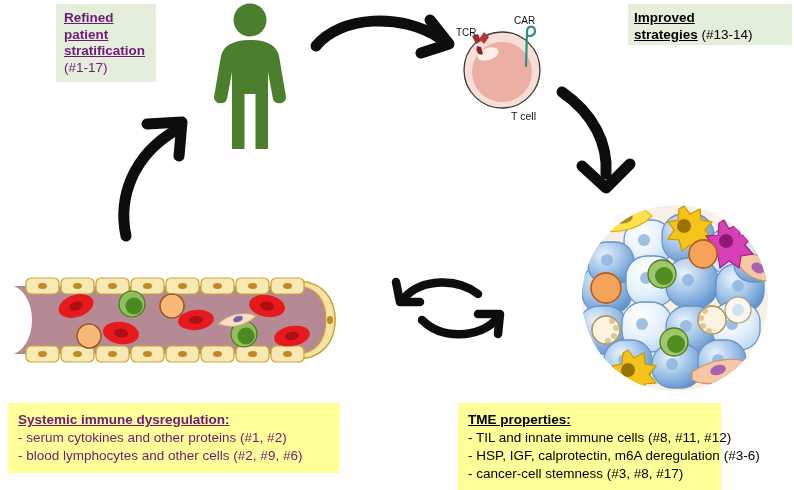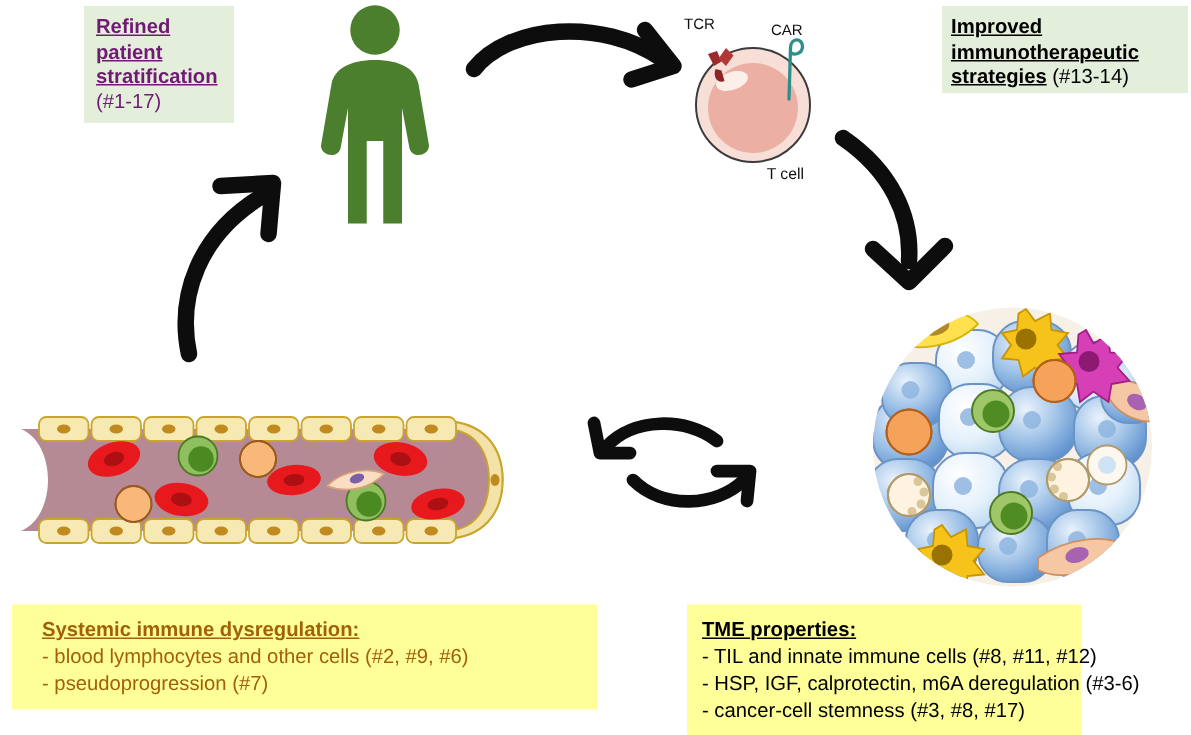--- a/index.html
+++ b/index.html
@@ -12,22 +12,22 @@
   .box{position:absolute;box-sizing:border-box;}
   .box-green{background:#e3efdb;}
   .box-yellow{background:#ffff99;}
   .box .ttl{font-weight:bold;text-decoration:underline;}
   .box .line{white-space:nowrap;}
 
   #box-refined{left:56px;top:4px;width:100px;padding:6px 6px 6px 8px;
                font-size:13.5px;line-height:16.5px;color:#701a75;}
   #box-improved{left:628px;top:4px;width:164px;padding:6px 4px 2px 6px;
                 font-size:13.5px;line-height:16.5px;color:#000;}
-  #box-systemic{left:8px;top:403px;width:390px;padding:8px 6px 8px 20px;
-                font-size:13.5px;line-height:18px;color:#a16207;}
+  #box-systemic{left:8px;top:403px;width:332px;padding:8px 6px 8px 10px;
+                font-size:13.5px;line-height:18px;color:#701a75;}
   #box-tme{left:458px;top:403px;width:263px;padding:8px 6px 8px 10px;
            font-size:13.5px;line-height:18px;color:#000;}
   .box-improved-inline{font-weight:normal;text-decoration:none;}
 
   
   #person{left:207px;top:2px;width:86px;height:150px;}
 
   
   #tcell{left:448px;top:8px;width:108px;height:118px;}
   #tcell-label{left:466px;top:110px;width:70px;text-align:right;
@@ -46,28 +46,27 @@
 <body>
 
 <div class="box box-green" id="box-refined">
   <div class="ttl">Refined patient</div>
   <div class="ttl">stratification</div>
   <div>(#1-17)</div>
 </div>
 
 <div class="box box-green" id="box-improved">
   <div class="ttl">Improved</div>
-  <div class="ttl">immunotherapeutic</div>
   <div><span class="ttl">strategies</span><span class="box-improved-inline">&nbsp;</span><span class="box-improved-inline">(#13-14)</span></div>
 </div>
 
 <div class="box box-yellow" id="box-systemic">
   <div class="ttl">Systemic immune dysregulation:</div>
+  <div class="line">- serum cytokines and other proteins (#1, #2)</div>
   <div class="line">- blood lymphocytes and other cells (#2, #9, #6)</div>
-  <div class="line">- pseudoprogression (#7)</div>
 </div>
 
 <div class="box box-yellow" id="box-tme">
   <div class="ttl">TME properties:</div>
   <div class="line">- TIL and innate immune cells (#8, #11, #12)</div>
   <div class="line">- HSP, IGF, calprotectin, m6A deregulation (#3-6)</div>
   <div class="line">- cancer-cell stemness (#3, #8, #17)</div>
 </div>
 
 <svg class="abs" id="person" viewBox="0 0 86 150">
@@ -88,21 +87,21 @@
     <path d="M31 31 L36 24 L41 29 L36 36 Z" fill="#b23838"></path>
     <path d="M29 38 C27 44 31 48 35 46 L33 39 Z" fill="#8e2525"></path>
   </g>
 
   <g fill="none" stroke="#2e8f8a" stroke-width="2.2" stroke-linecap="round">
     <path d="M78 58 L79 24"></path>
     <path d="M79 24 C79 17 87 17 87 23 C87 28 81 29 79 27"></path>
   </g>
 </svg>
 <div class="abs" id="tcell-label">T cell</div>
-<div class="abs" style="left:456px;top:11px;font-size:10px;color:#111;">TCR</div>
+<div class="abs" style="left:456px;top:27px;font-size:10px;color:#111;">TCR</div>
 <div class="abs" style="left:514px;top:15px;font-size:10px;color:#111;">CAR</div>
 
 <svg class="arrow" style="left:306px;top:6px;width:168px;height:68px;" viewBox="0 0 168 68">
   <path d="M10 40 C34 10 96 6 135 33" fill="none" stroke="#0d0d0d" stroke-width="11" stroke-linecap="round"></path>
   <path d="M124 14 L143 38 L115 47" fill="none" stroke="#0d0d0d" stroke-width="11" stroke-linecap="round" stroke-linejoin="round"></path>
 </svg>
 
 <svg class="arrow" style="left:548px;top:82px;width:104px;height:122px;" viewBox="0 0 104 122">
   <path d="M14 10 C46 32 60 62 58 92" fill="none" stroke="#0d0d0d" stroke-width="11" stroke-linecap="round"></path>
   <path d="M34 84 L58 106 L82 82" fill="none" stroke="#0d0d0d" stroke-width="11" stroke-linecap="round" stroke-linejoin="round"></path>

